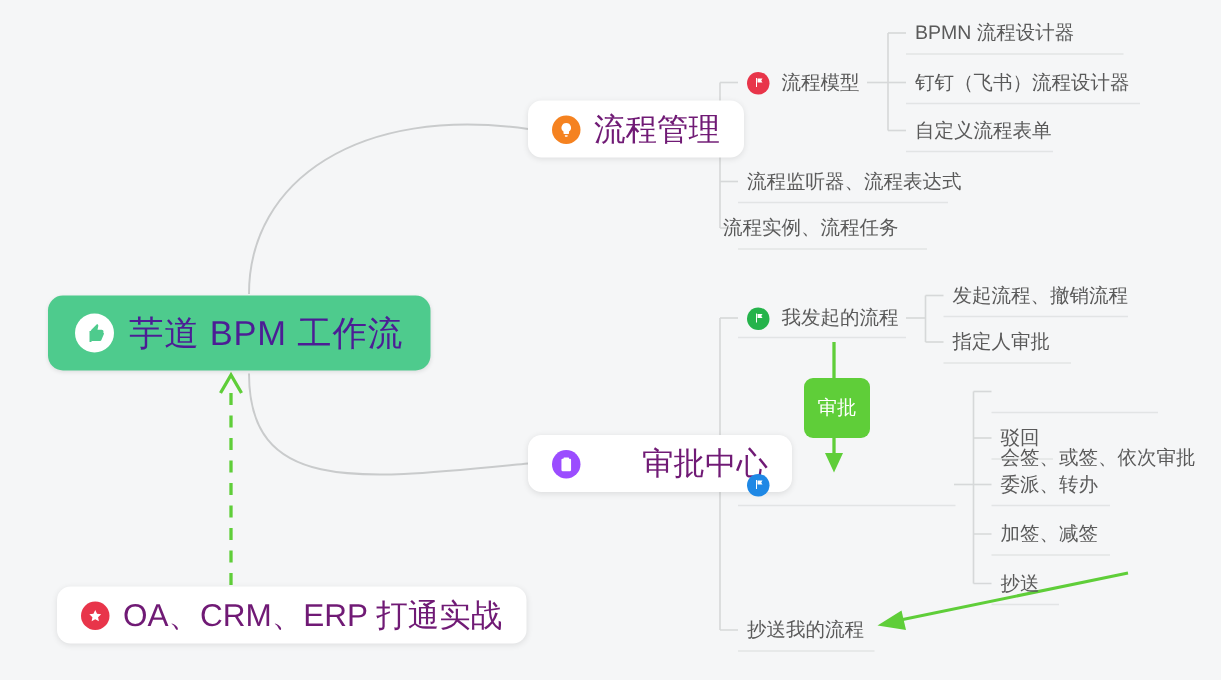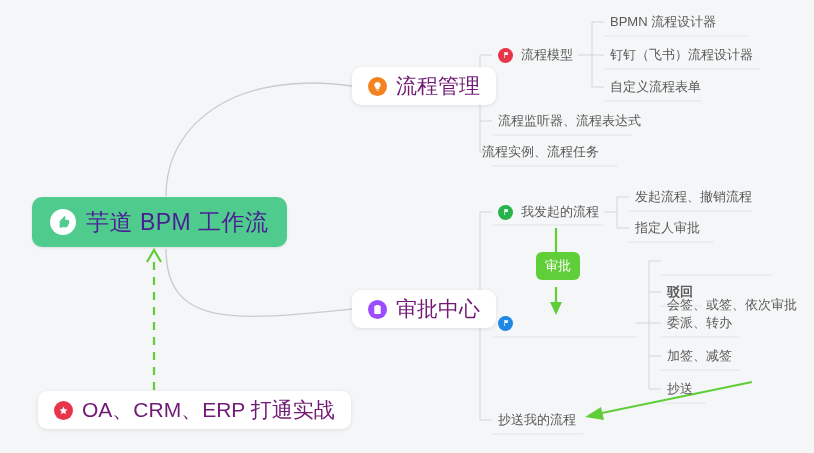--- a/index.html
+++ b/index.html
@@ -69,21 +69,21 @@
   }
   .leaf .label {
     color: #5a5a5a;
     font-size: 13px;
   }
   .leaf .label.with-icon { margin-left: 8px; }
   
   .greenbox {
     background: #5fce39;
     border-radius: 6px;
-    height: 28px;
+    height: 40px;
     padding: 0 9px;
     justify-content: center;
   }
   .greenbox .label {
     color: #ffffff;
     font-size: 13px;
   }
   
   .ic {
     flex: 0 0 auto;
@@ -216,21 +216,21 @@
     <span class="label">自定义流程表单</span>
   </div>
 
   <div class="node leaf" style="left:492px; top:106px;">
     <span class="label">流程监听器、流程表达式</span>
   </div>
   <div class="node leaf" style="left:476px; top:137px;">
     <span class="label">流程实例、流程任务</span>
   </div>
 
-  <div class="node card" style="left:352px; top:290px;">
+  <div class="node card" style="left:352px; top:290px;gap:32px;">
     <span class="ic ic-md" style="background:#9b4dff;">
       <svg width="11" height="11" viewBox="0 0 24 24" fill="#ffffff">
         <path d="M9 2h6a1 1 0 0 1 1 1v1h1.5A1.5 1.5 0 0 1 19 5.5v15A1.5 1.5 0 0 1 17.5 22h-11A1.5 1.5 0 0 1 5 20.5v-15A1.5 1.5 0 0 1 6.5 4H8V3a1 1 0 0 1 1-1zm-1 8h8v1.6H8V10zm0 4h8v1.6H8V14z"></path>
       </svg>
     </span>
     <span class="label">审批中心</span>
   </div>
 
   <div class="node leaf" style="left:492px; top:197px;">
     <span class="ic ic-sm" style="background:#25b34b;">
@@ -255,21 +255,21 @@
     <span class="ic ic-sm" style="background:#1e88e5;">
       <svg width="8" height="8" viewBox="0 0 24 24" fill="#ffffff">
         <path d="M6 3h2v18H6V3zm3 1h10l-2.5 4L19 12H9V4z"></path>
       </svg>
     </span>
   </div>
 
   <div class="node leaf" style="left:661px; top:246px;margin-top:44px;">
     <span class="label">会签、或签、依次审批</span>
   </div>
-  <div class="node leaf" style="left:661px; top:277px;font-weight:bold;">
+  <div class="node leaf" style="left:661px; top:277px;">
     <span class="label">驳回</span>
   </div>
   <div class="node leaf" style="left:661px; top:308px;">
     <span class="label">委派、转办</span>
   </div>
   <div class="node leaf" style="left:661px; top:341px;">
     <span class="label">加签、减签</span>
   </div>
   <div class="node leaf" style="left:661px; top:374px;">
     <span class="label">抄送</span>

